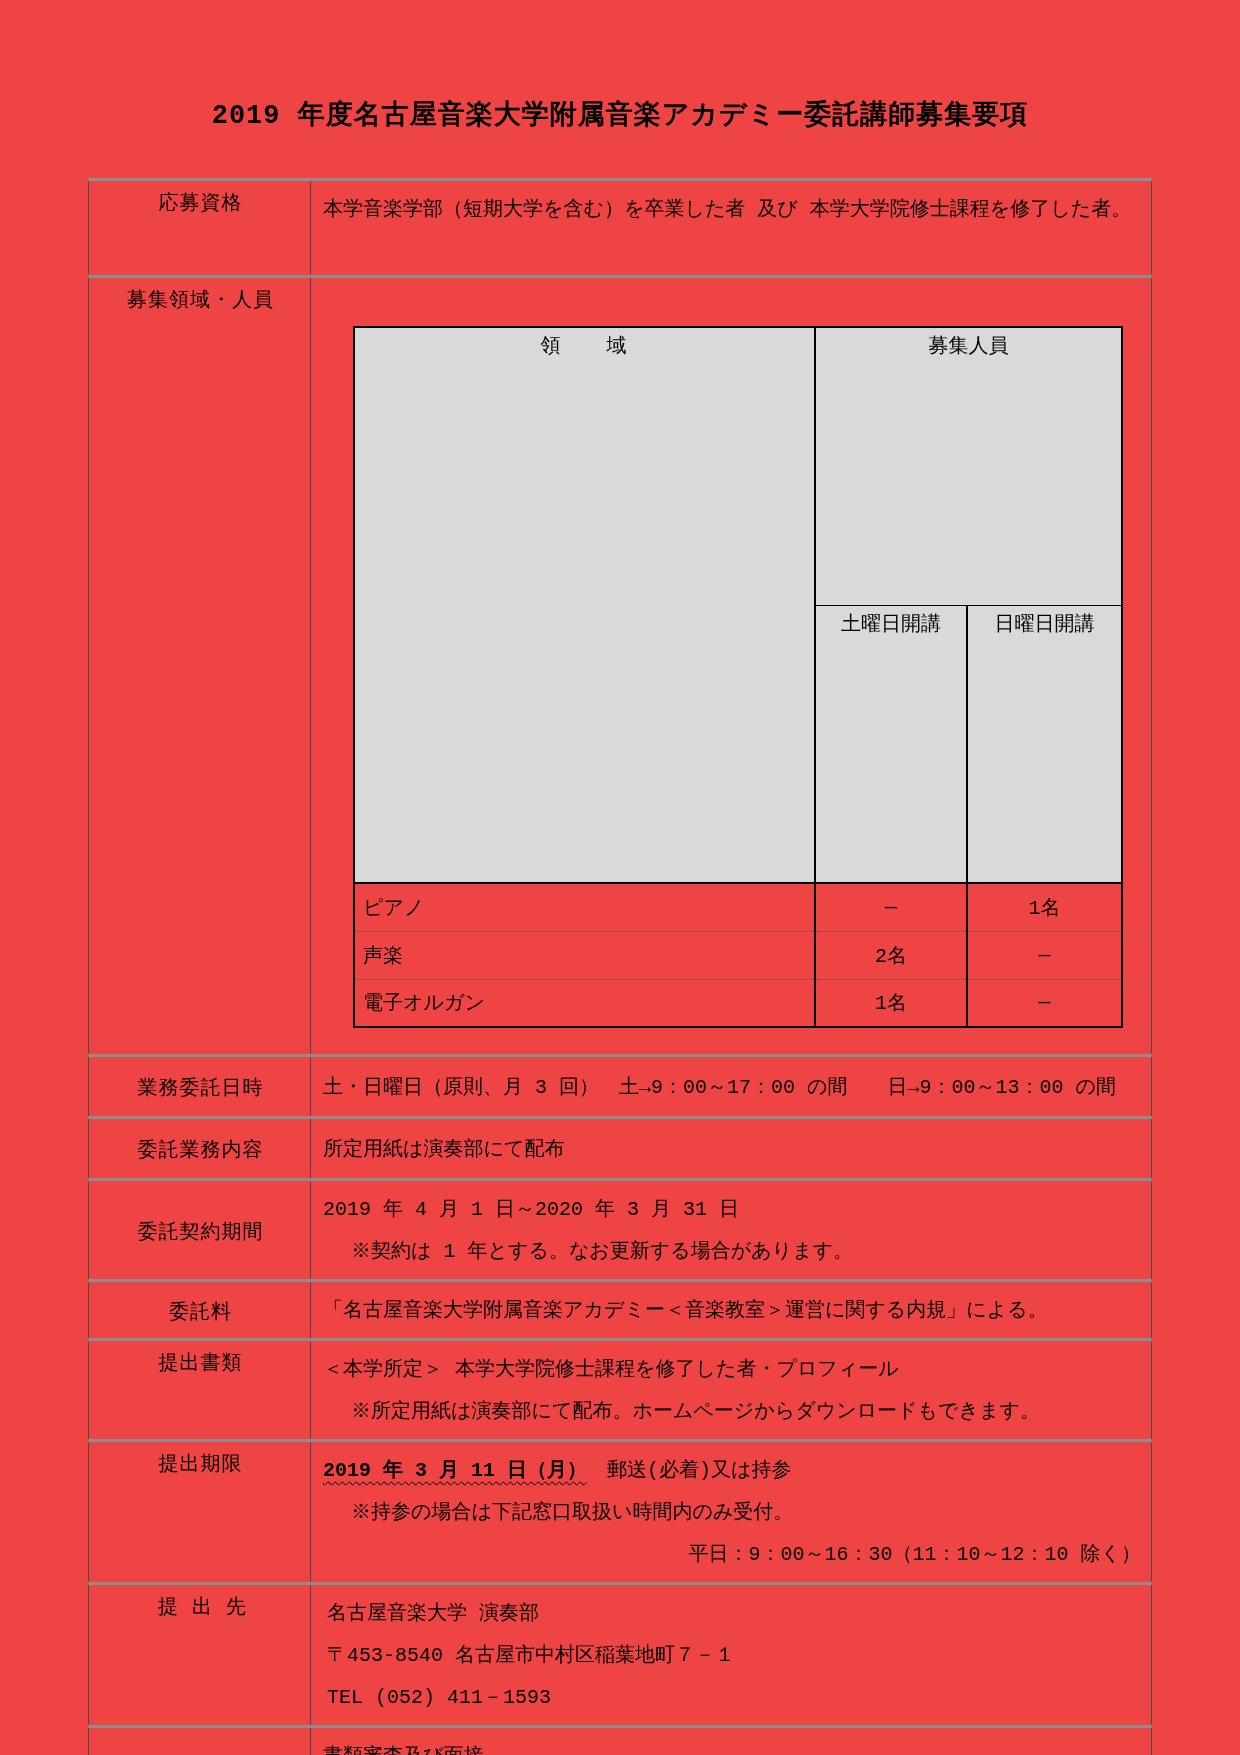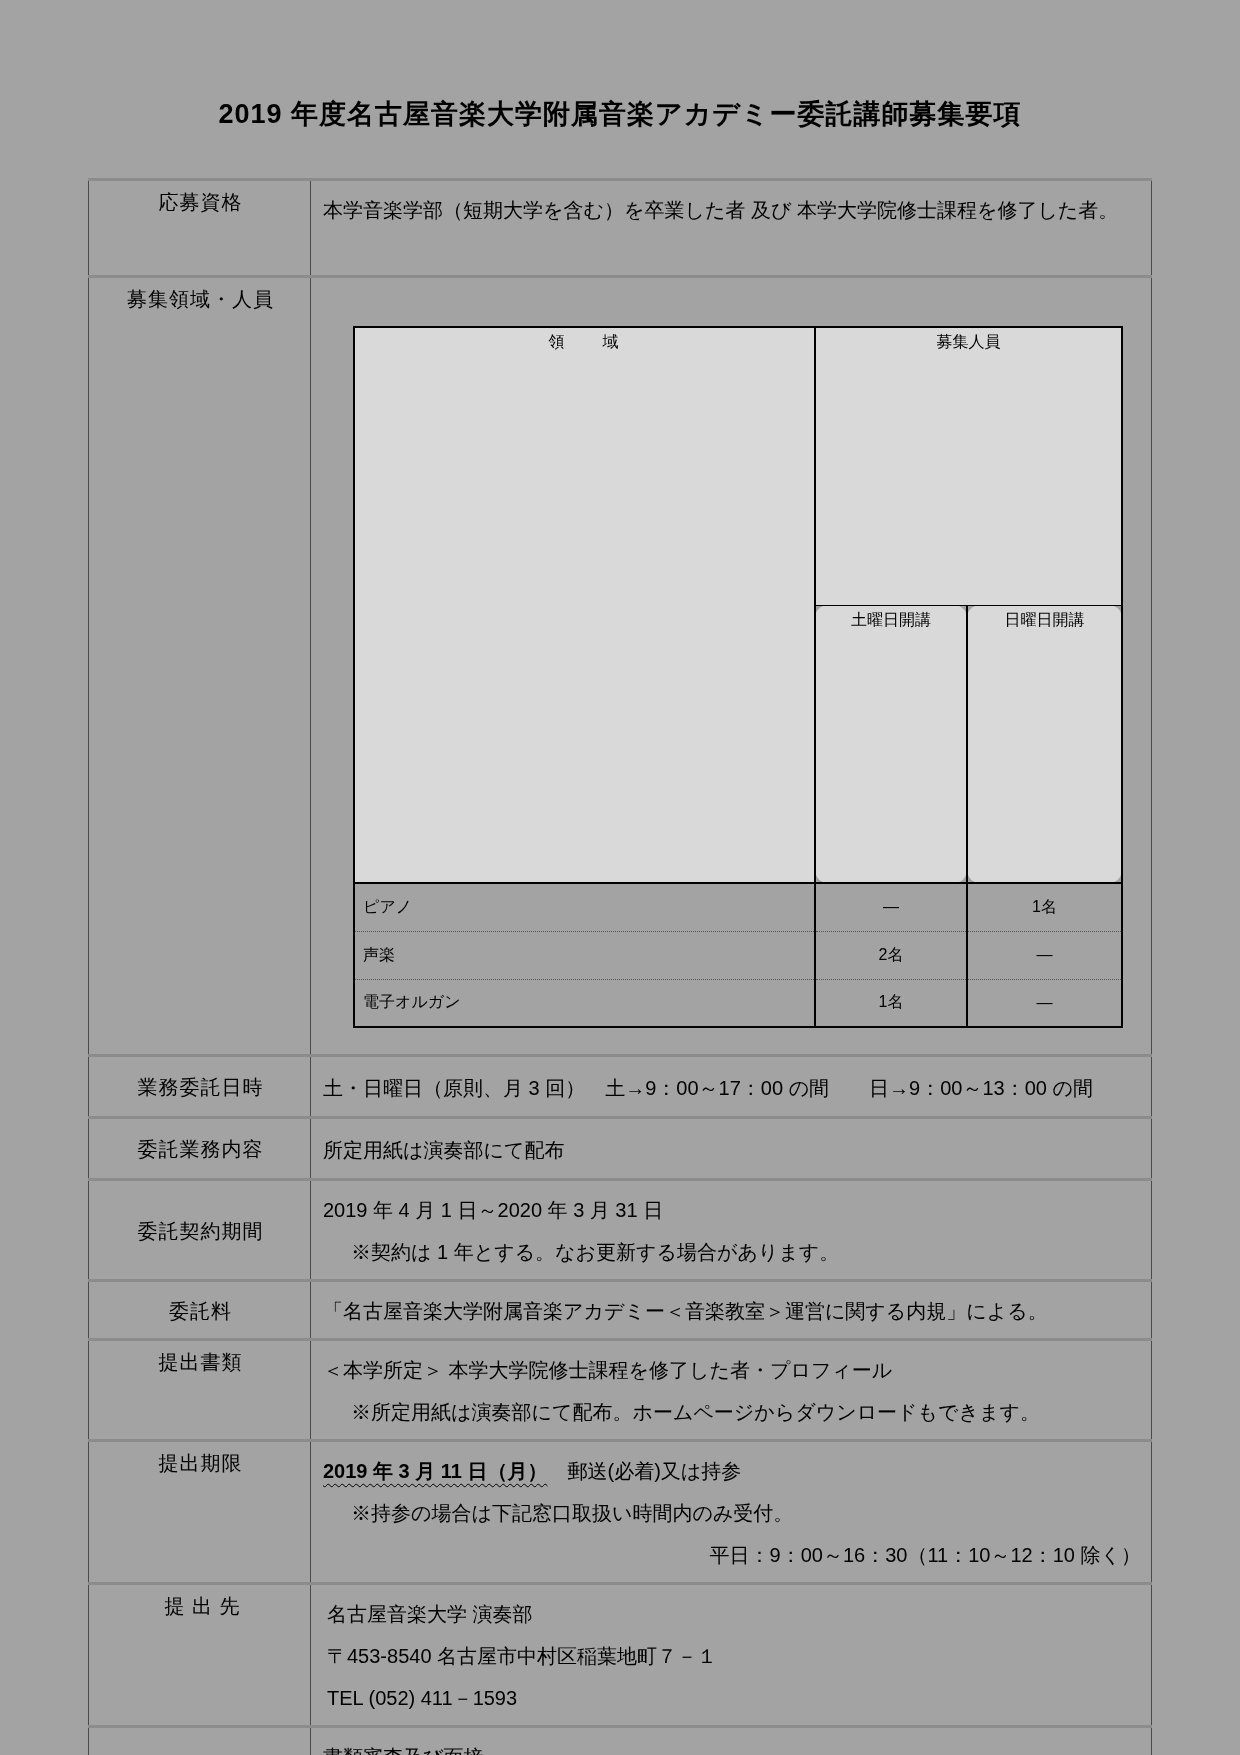--- a/index.html
+++ b/index.html
@@ -1,21 +1,21 @@
 <!DOCTYPE html>
 <html lang="ja"><head>
 <meta charset="utf-8">
 <style>
   html,body{margin:0;padding:0;background:#ffffff;}
   .page{
     position:relative;
     width:1240px;
     height:1755px;
-    background:#a3a3a3;
-    font-family:Liberation Sans, sans-serif;
+    background:#ef4444;
+    font-family:Liberation Mono, monospace;
     color:#000000;
     box-sizing:border-box;
   }
   .title{
     margin:0;
     padding-top:96px;
     text-align:center;
     font-size:27px;
     font-weight:bold;
     letter-spacing:1px;
@@ -62,35 +62,35 @@
   .r7  td{height:87px;}
   .r8  td{height:118px;}
   .r9  td{height:118px;padding-left:16px;}
   .r10 td{height:82px;}
 
   
   .inner-wrap{padding:40px 0 20px 30px;}
   .inner-table{
     border-collapse:collapse;
     width:768px;
-    font-size:16px;
+    font-size:20px;
     table-layout:fixed;
   }
   .inner-table td{
     border:2px solid #000000;
     box-sizing:border-box;
     padding:4px 8px;
   }
   .inner-table .col-area{width:461px;}
   .inner-table .col-sat{width:152px;}
   .inner-table .col-sun{width:155px;}
   .inner-head{background:#d9d9d9;text-align:center;}
   .h-area{vertical-align:middle;letter-spacing:2px;}
   .h-people{height:44px;vertical-align:middle;border-bottom:1px solid #000000 !important;}
-  .h-day{height:44px;vertical-align:middle;border-top:1px solid #000000 !important;border-radius:13px;}
+  .h-day{height:44px;vertical-align:middle;border-top:1px solid #000000 !important;}
   .inner-table .data-row td{
     height:48px;
     vertical-align:middle;
     border-top:1px dotted #555555;
     border-bottom:1px dotted #555555;
     border-left:2px solid #000000;
     border-right:2px solid #000000;
   }
   .inner-table .data-row:first-of-type td{border-top:2px solid #000000;}
   .inner-table .data-row:last-of-type td{border-bottom:2px solid #000000;}

